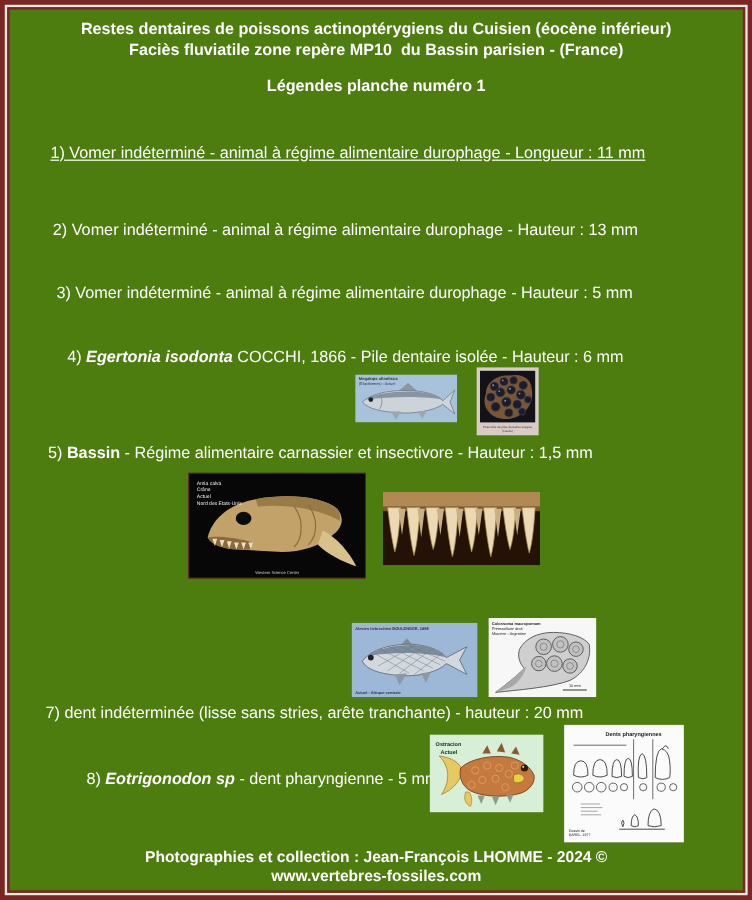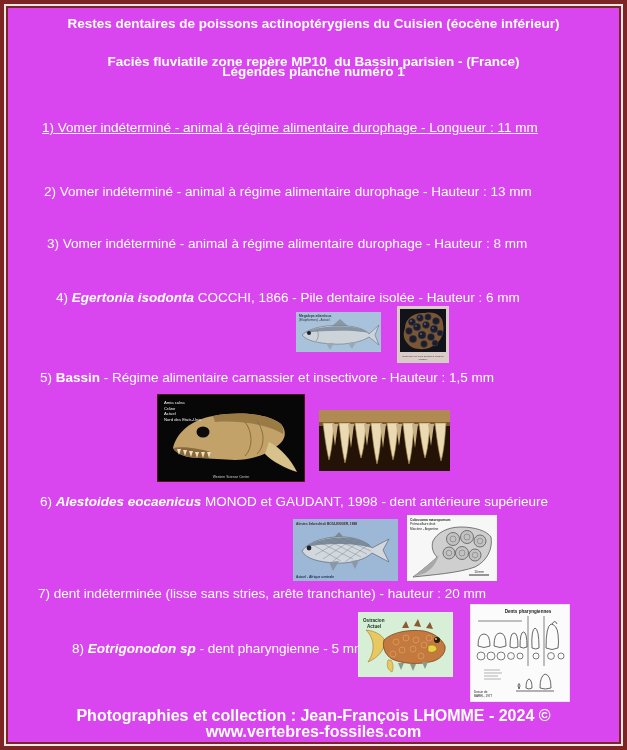--- a/index.html
+++ b/index.html
@@ -1,50 +1,49 @@
 <!DOCTYPE html>
 <html><head>
 <meta charset="utf-8">
 <style>
   html,body { margin:0; padding:0; background:#000; }
   .page {
-    position:relative; width:627px; height:750px; background:#d946ef;
+    position:relative; width:627px; height:750px; background:#4d7c0f;
     font-family:"Liberation Sans", sans-serif; overflow:hidden;
   }
   .border-outer { position:absolute; inset:0; border:4px solid #7d2424; pointer-events:none; z-index:5; }
   .border-white { position:absolute; inset:4px; border:2px solid #e8e6e6; pointer-events:none; z-index:5; }
   .border-inner { position:absolute; inset:6px; border:2px solid #7d2424; pointer-events:none; z-index:5; }
   .txt { position:absolute; color:#ffffff; font-size:13.5px; white-space:pre; line-height:1.2; }
   .center { left:0; right:0; text-align:center; }
   .bold { font-weight:bold; }
   .species { font-weight:bold; font-style:italic; }
-  .footer { font-size:16px; font-weight:bold; }
+  .footer { font-size:13px; font-weight:bold; }
   .img { position:absolute; display:block; }
 </style>
 </head>
 <body>
 
 <div class="page">
   <div class="border-outer"></div>
   <div class="border-white"></div>
   <div class="border-inner"></div>
 
   <div class="txt center bold" style="top:16px;">Restes dentaires de poissons actinoptérygiens du Cuisien (éocène inférieur)</div>
-  <div class="txt center bold" style="top:34px;margin-top:20px;">Faciès fluviatile zone repère MP10  du Bassin parisien - (France)</div>
+  <div class="txt center bold" style="top:34px;">Faciès fluviatile zone repère MP10  du Bassin parisien - (France)</div>
   <div class="txt center bold" style="top:64px;">Légendes planche numéro 1</div>
 
   <div class="txt" style="top:120px; left:42px;text-decoration:underline;">1) Vomer indéterminé - animal à régime alimentaire durophage - Longueur : 11 mm</div>
   <div class="txt" style="top:184px; left:44px;">2) Vomer indéterminé - animal à régime alimentaire durophage - Hauteur : 13 mm</div>
-  <div class="txt" style="top:236px; left:47px;">3) Vomer indéterminé - animal à régime alimentaire durophage - Hauteur : 8 mm</div>
+  <div class="txt" style="top:236px; left:47px;">3) Vomer indéterminé - animal à régime alimentaire durophage - Hauteur : 5 mm</div>
 
   <div class="txt" style="top:290px; left:56px;"><span>4) </span><span class="species">Egertonia isodonta</span><span> COCCHI, 1866 - Pile dentaire isolée - Hauteur : 6 mm</span></div>
 
   <div class="txt" style="top:370px; left:40px;"><span>5) </span><span class="bold">Bassin</span><span> - Régime alimentaire carnassier et insectivore - Hauteur : 1,5 mm</span></div>
 
-  <div class="txt" style="top:494px; left:40px;"><span>6) </span><span class="species">Alestoides eocaenicus</span><span> MONOD et GAUDANT, 1998 - dent antérieure supérieure</span></div>
 
   <div class="txt" style="top:586px; left:38px;">7) dent indéterminée (lisse sans stries, arête tranchante) - hauteur : 20 mm</div>
 
   <div class="txt" style="top:641px; left:38px;margin-left:34px;"><span>8) </span><span class="species">Eotrigonodon sp</span><span> - dent pharyngienne - 5 mm</span></div>
 
   <svg class="img" style="left:296px; top:312px;" width="85" height="40" viewBox="0 0 85 40">
     <rect x="0" y="0" width="85" height="40" fill="#a9c2dc"></rect>
     <path d="M44,7 L52,14 L36,14 Z" fill="#8a98a6"></path>
     <path d="M6,23 C14,15 34,12 52,14 C62,15 70,18 73,22 L83,13 L79,23 L83,33 L73,25 C66,30 50,33 36,32 C22,31 11,29 6,23 Z" fill="#ccd3d9" stroke="#67727e" stroke-width="0.6"></path>
     <path d="M8,21 C18,15 40,13 56,15 C64,16 70,18 73,21 C60,18 30,18 8,21 Z" fill="#8795a3"></path>

